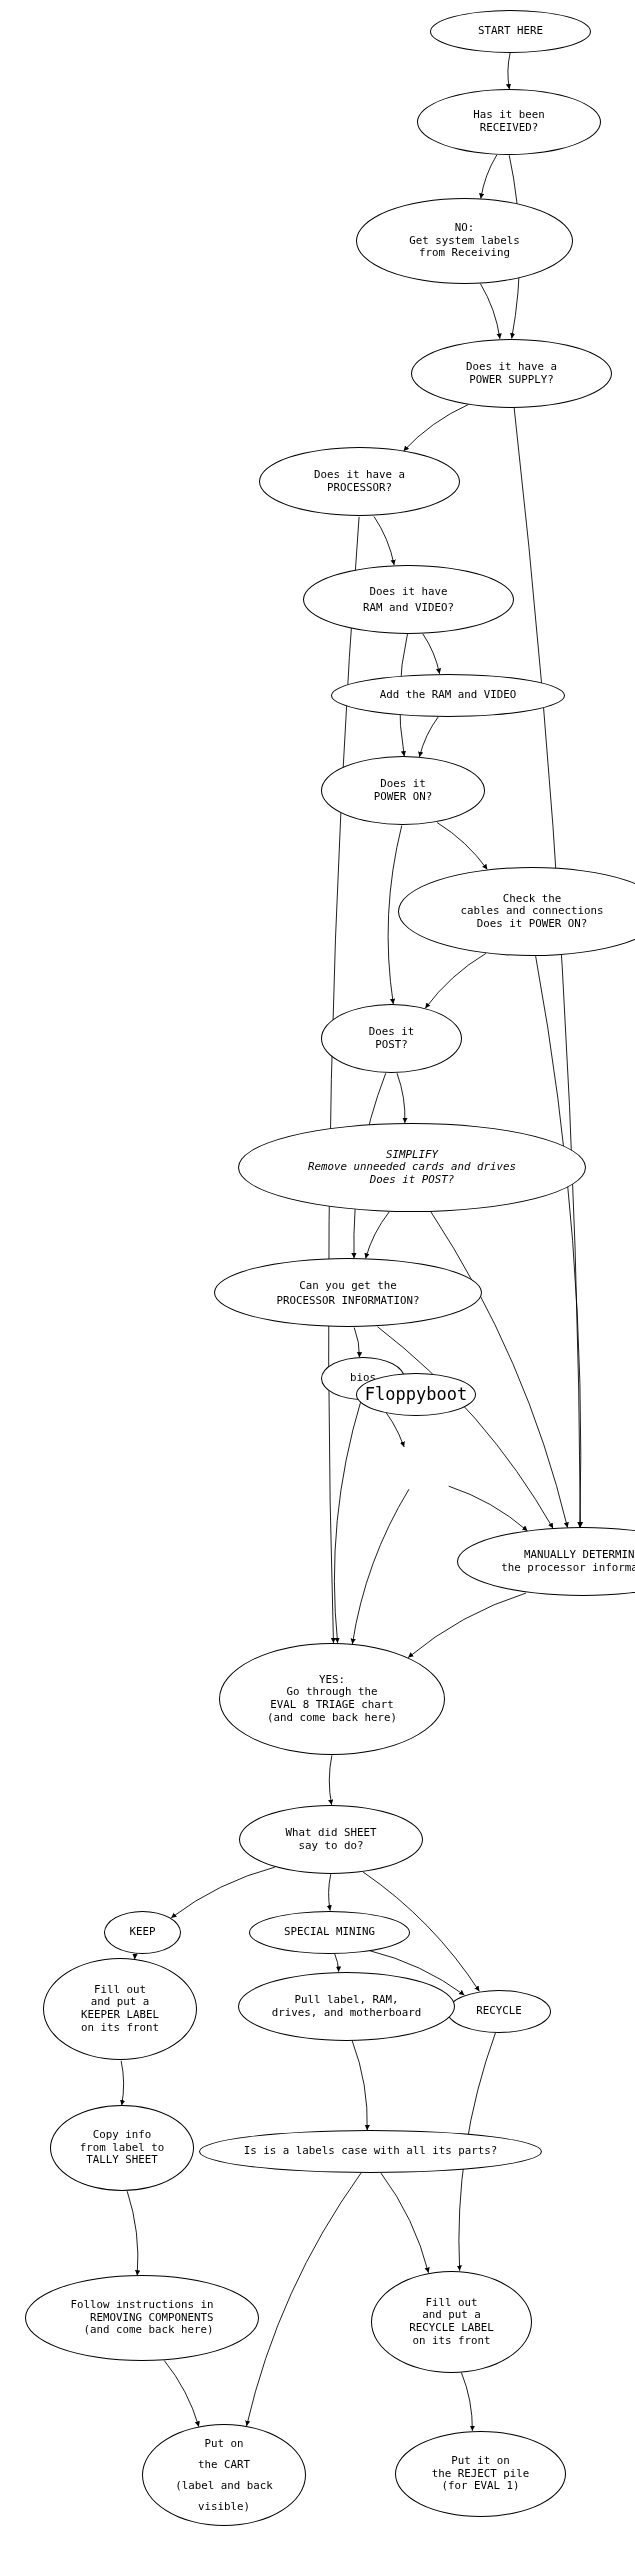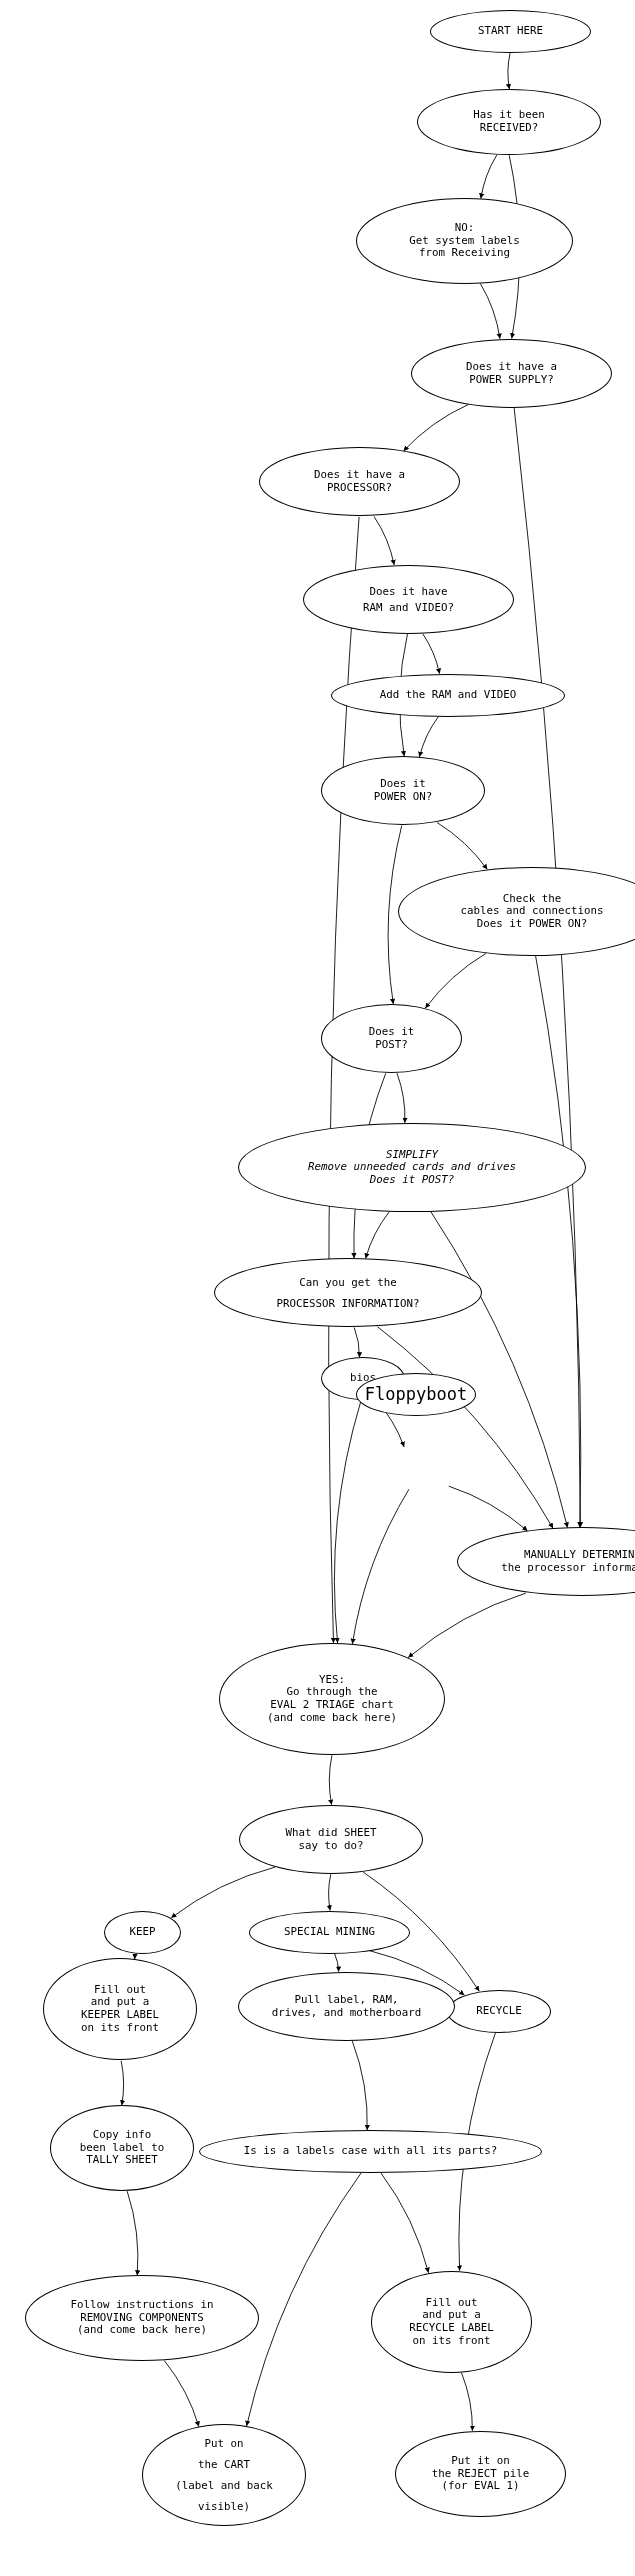--- a/index.html
+++ b/index.html
@@ -82,46 +82,46 @@
       <div class="node" style="left: 321px; top: 756px; width: 164px; height: 69px; font-size: 10.8px; line-height: 12.6px;">Does it
 POWER ON?</div>
       <div class="node" style="left: 398px; top: 867px; width: 268px; height: 89px; font-size: 10.8px; line-height: 12.6px;">Check the
 cables and connections
 Does it POWER ON?</div>
       <div class="node" style="left: 321px; top: 1004px; width: 141px; height: 69px; font-size: 10.8px; line-height: 12.6px;">Does it
 POST?</div>
       <div class="node" style="left: 238px; top: 1123px; width: 348px; height: 89px; font-size: 10.8px; line-height: 12.6px; font-style: italic;">SIMPLIFY
 Remove unneeded cards and drives
 Does it POST?</div>
-      <div class="node" style="left: 214px; top: 1258px; width: 268px; height: 69px; font-size: 10.8px; line-height: 21px;">Can you get the
+      <div class="node" style="left: 214px; top: 1258px; width: 268px; height: 69px; font-size: 10.8px; line-height: 15px;">Can you get the
 PROCESSOR INFORMATION?</div>
       <div class="node" style="left: 321px; top: 1357px; width: 84px; height: 43px; font-size: 10.8px; line-height: 12.6px;">bios</div>
       <div class="node" style="left: 356px; top: 1373px; width: 120px; height: 43px; font-size: 17px; line-height: 12.6px;">Floppyboot</div>
       <div class="node" style="left: 457px; top: 1527px; width: 251px; height: 69px; font-size: 10.8px; line-height: 12.6px;">MANUALLY DETERMINE
 the processor information</div>
       <div class="node" style="left: 219px; top: 1643px; width: 226px; height: 112px; font-size: 10.8px; line-height: 12.6px;">YES:
 Go through the
-EVAL 2 TRIAGE chart
+EVAL 8 TRIAGE chart
 (and come back here)</div>
       <div class="node" style="left: 239px; top: 1805px; width: 184px; height: 69px; font-size: 10.8px; line-height: 12.6px;">What did SHEET
 say to do?</div>
       <div class="node" style="left: 104px; top: 1911px; width: 77px; height: 43px; font-size: 10.8px; line-height: 12.6px;">KEEP</div>
       <div class="node" style="left: 249px; top: 1911px; width: 161px; height: 43px; font-size: 10.8px; line-height: 12.6px;">SPECIAL MINING</div>
       <div class="node" style="left: 447px; top: 1990px; width: 104px; height: 43px; font-size: 10.8px; line-height: 12.6px;">RECYCLE</div>
       <div class="node" style="left: 43px; top: 1958px; width: 154px; height: 102px; font-size: 10.8px; line-height: 12.6px;">Fill out
 and put a
 KEEPER LABEL
 on its front</div>
       <div class="node" style="left: 238px; top: 1972px; width: 217px; height: 69px; font-size: 10.8px; line-height: 12.6px;">Pull label, RAM,
 drives, and motherboard</div>
       <div class="node" style="left: 50px; top: 2105px; width: 144px; height: 86px; font-size: 10.8px; line-height: 12.6px;">Copy info
-been label to
+from label to
 TALLY SHEET</div>
       <div class="node" style="left: 199px; top: 2130px; width: 343px; height: 43px; font-size: 10.8px; line-height: 12.6px;">Is is a labels case with all its parts?</div>
-      <div class="node" style="left: 25px; top: 2275px; width: 234px; height: 86px; font-size: 10.8px; line-height: 12.6px;">Follow instructions in
+      <div class="node" style="left: 25px; top: 2275px; width: 234px; height: 86px; font-size: 10.8px; line-height: 12.6px; text-align: right;">Follow instructions in
 REMOVING COMPONENTS
 (and come back here)</div>
       <div class="node" style="left: 371px; top: 2271px; width: 161px; height: 102px; font-size: 10.8px; line-height: 12.6px;">Fill out
 and put a
 RECYCLE LABEL
 on its front</div>
       <div class="node" style="left: 142px; top: 2424px; width: 164px; height: 102px; font-size: 10.8px; line-height: 21px;">Put on
 the CART
 (label and back
 visible)</div>

